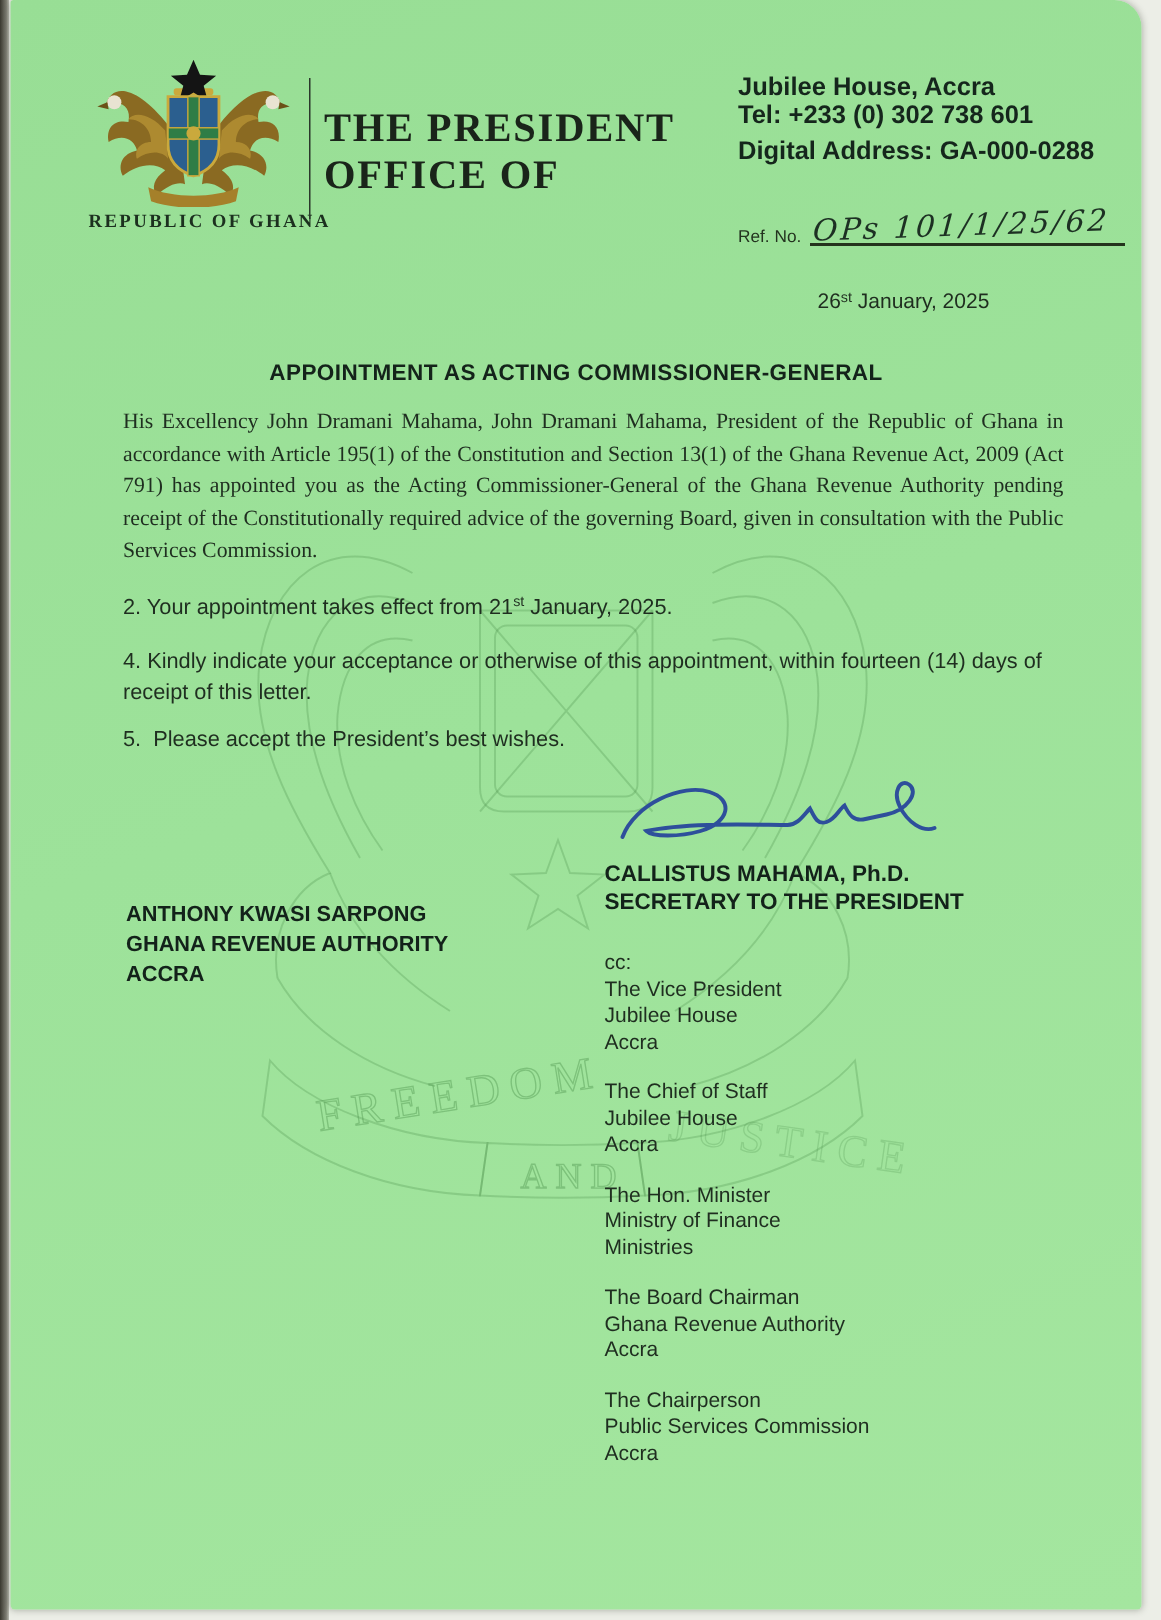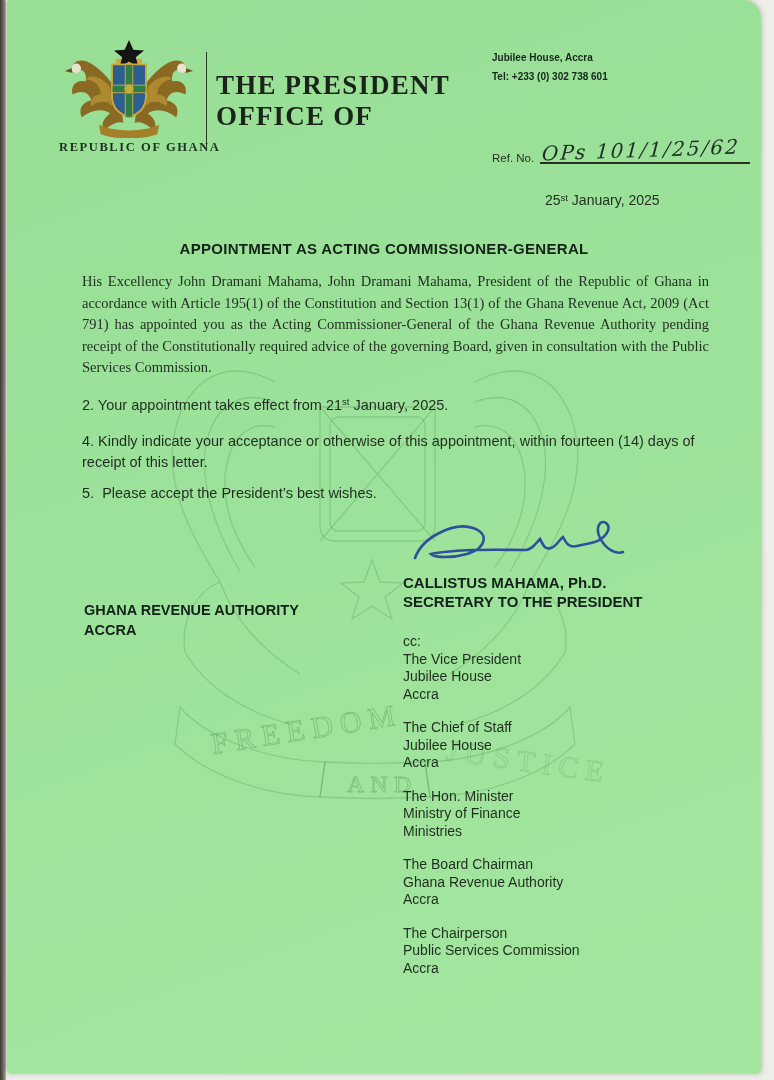--- a/index.html
+++ b/index.html
@@ -47,21 +47,21 @@
     border-left:1.6px solid #2a372a;
   }
   .office-title {
     position:absolute; left:209px; top:70px;
     font-family:"Liberation Serif", serif;
     font-weight:700; font-size:27px; line-height:31px;
     letter-spacing:1.2px; color:#1a241a; white-space:nowrap;
   }
   .contact {
     position:absolute; left:485px; top:48px;
-    font-size:10px; font-weight:bold; line-height:19px; color:#15261c;
+    font-size:17px; font-weight:bold; line-height:19px; color:#15261c;
     white-space:nowrap;
   }
   .contact .digital { margin-top:5px; }
   .ref-row {
     position:absolute; left:485px; top:138px; width:250px;
     white-space:nowrap;
   }
   .ref-label { font-size:11.5px; color:#23331f; vertical-align:bottom; }
   .ref-value-wrap {
     display:inline-block; margin-left:6px; padding:0 6px 0 2px;
@@ -184,28 +184,29 @@
     <div class="vert-divider"></div>
 
     <div class="office-title">
       <div>THE PRESIDENT</div>
       <div>OFFICE OF</div>
     </div>
 
     <div class="contact">
       <div>Jubilee House, Accra</div>
       <div>Tel: +233 (0) 302 738 601</div>
+      <div class="digital">Digital Address: GA-000-0288</div>
     </div>
 
     <div class="ref-row">
       <span class="ref-label">Ref. No.</span><span class="ref-value-wrap"><span class="ref-value">OPs 101/1/25/62</span></span>
     </div>
 
     <div class="date-line">
-      <span>25</span><span class="sup">st</span><span> January, 2025</span>
+      <span>26</span><span class="sup">st</span><span> January, 2025</span>
     </div>
 
     <div class="subject">APPOINTMENT AS ACTING COMMISSIONER-GENERAL</div>
 
     <div class="body-text">
       <p class="para">His Excellency John Dramani Mahama, John Dramani Mahama, President of the Republic of Ghana in accordance with Article 195(1) of the Constitution and Section 13(1) of the Ghana Revenue Act, 2009 (Act 791) has appointed you as the Acting Commissioner-General of the Ghana Revenue Authority pending receipt of the Constitutionally required advice of the governing Board, given in consultation with the Public Services Commission.</p>
       <p class="item2">
         <span>2. Your appointment takes effect from 21</span><span class="sup">st</span><span> January, 2025.</span>
       </p>
       <p class="item4">4. Kindly indicate your acceptance or otherwise of this appointment, within fourteen (14) days of receipt of this letter.</p>
@@ -214,20 +215,21 @@
 
     <div class="sig-block">
       <svg class="sig-stroke" width="225" height="56" viewBox="0 0 225 56">
         <path d="M6 40 C 14 18, 46 4, 64 10 C 80 15, 78 30, 58 36 C 44 40, 26 40, 22 36 C 50 30, 96 32, 116 32 C 123 32, 127 25, 131 21 C 134 27, 136 32, 142 30 C 148 28, 150 22, 154 19 C 157 25, 160 30, 168 28 L 182 25 C 196 22, 204 10, 197 5 C 191 1, 186 10, 191 20 C 196 30, 206 37, 214 34" fill="none" stroke="#2e4f9b" stroke-width="2.6" stroke-linecap="round"></path>
       </svg>
       <div class="sig-name">CALLISTUS MAHAMA, Ph.D.</div>
       <div class="sig-title">SECRETARY TO THE PRESIDENT</div>
     </div>
 
     <div class="addressee">
+      <div>ANTHONY KWASI SARPONG</div>
       <div>GHANA REVENUE AUTHORITY</div>
       <div>ACCRA</div>
     </div>
 
     <div class="cc-block">
       <div class="cc-line">cc:</div>
 
       <div style="margin-top:0;">
         <div class="cc-line">The Vice President</div>
         <div class="cc-line">Jubilee House</div>

